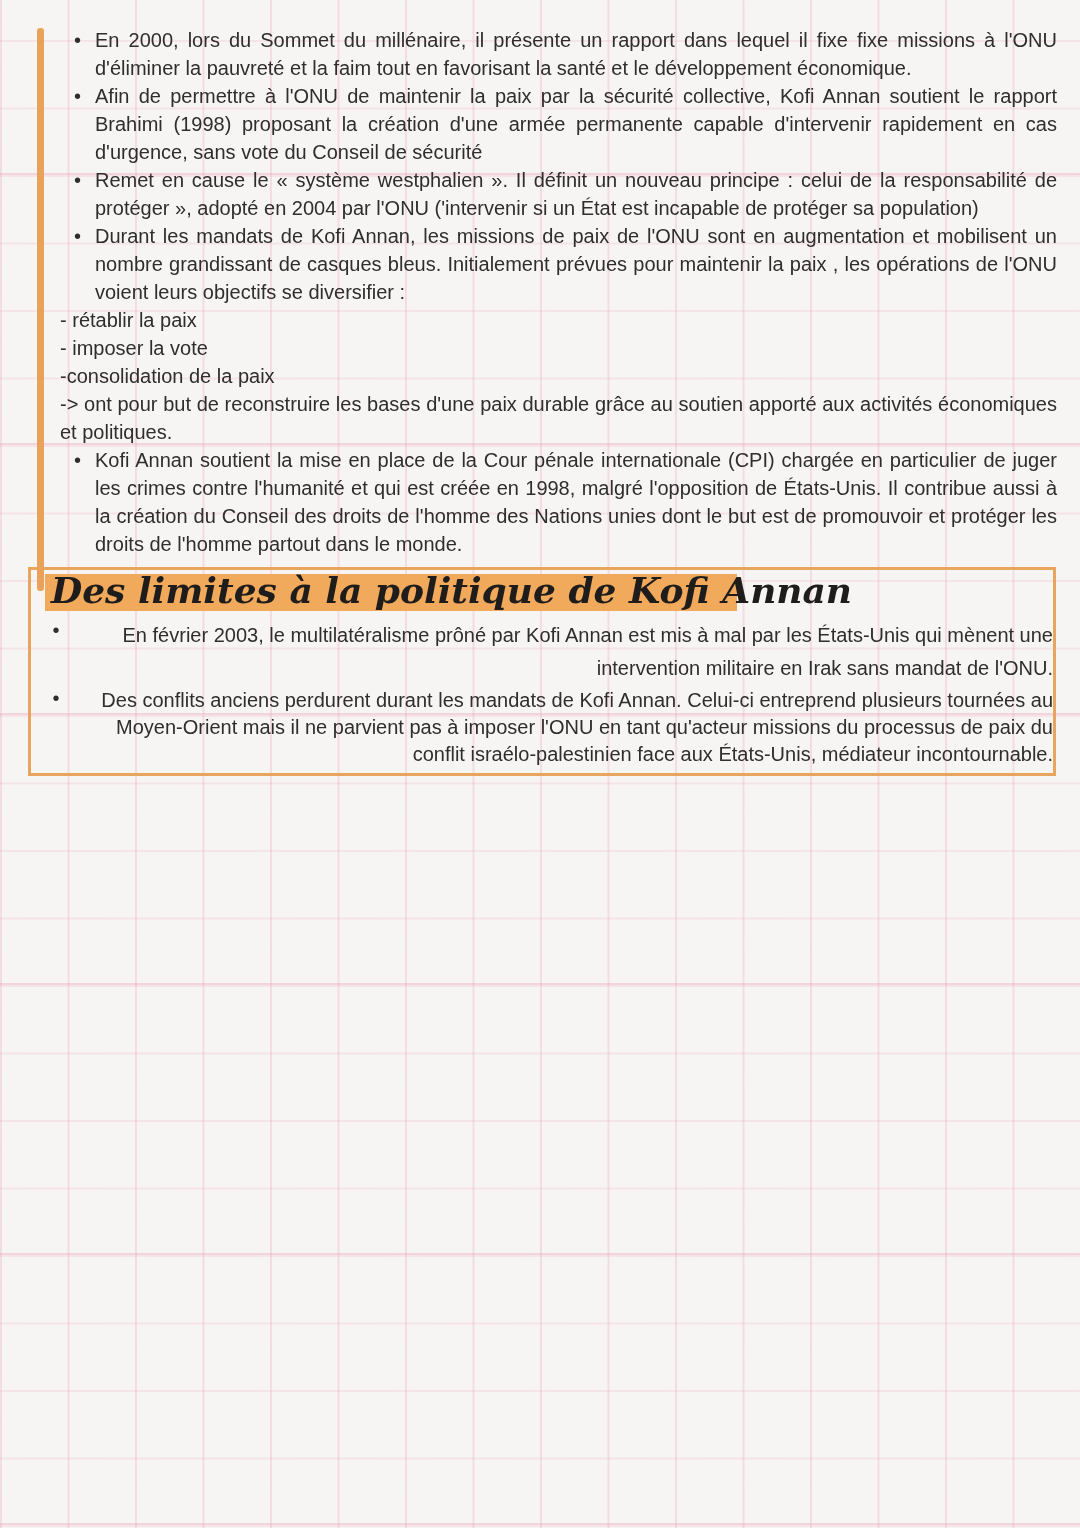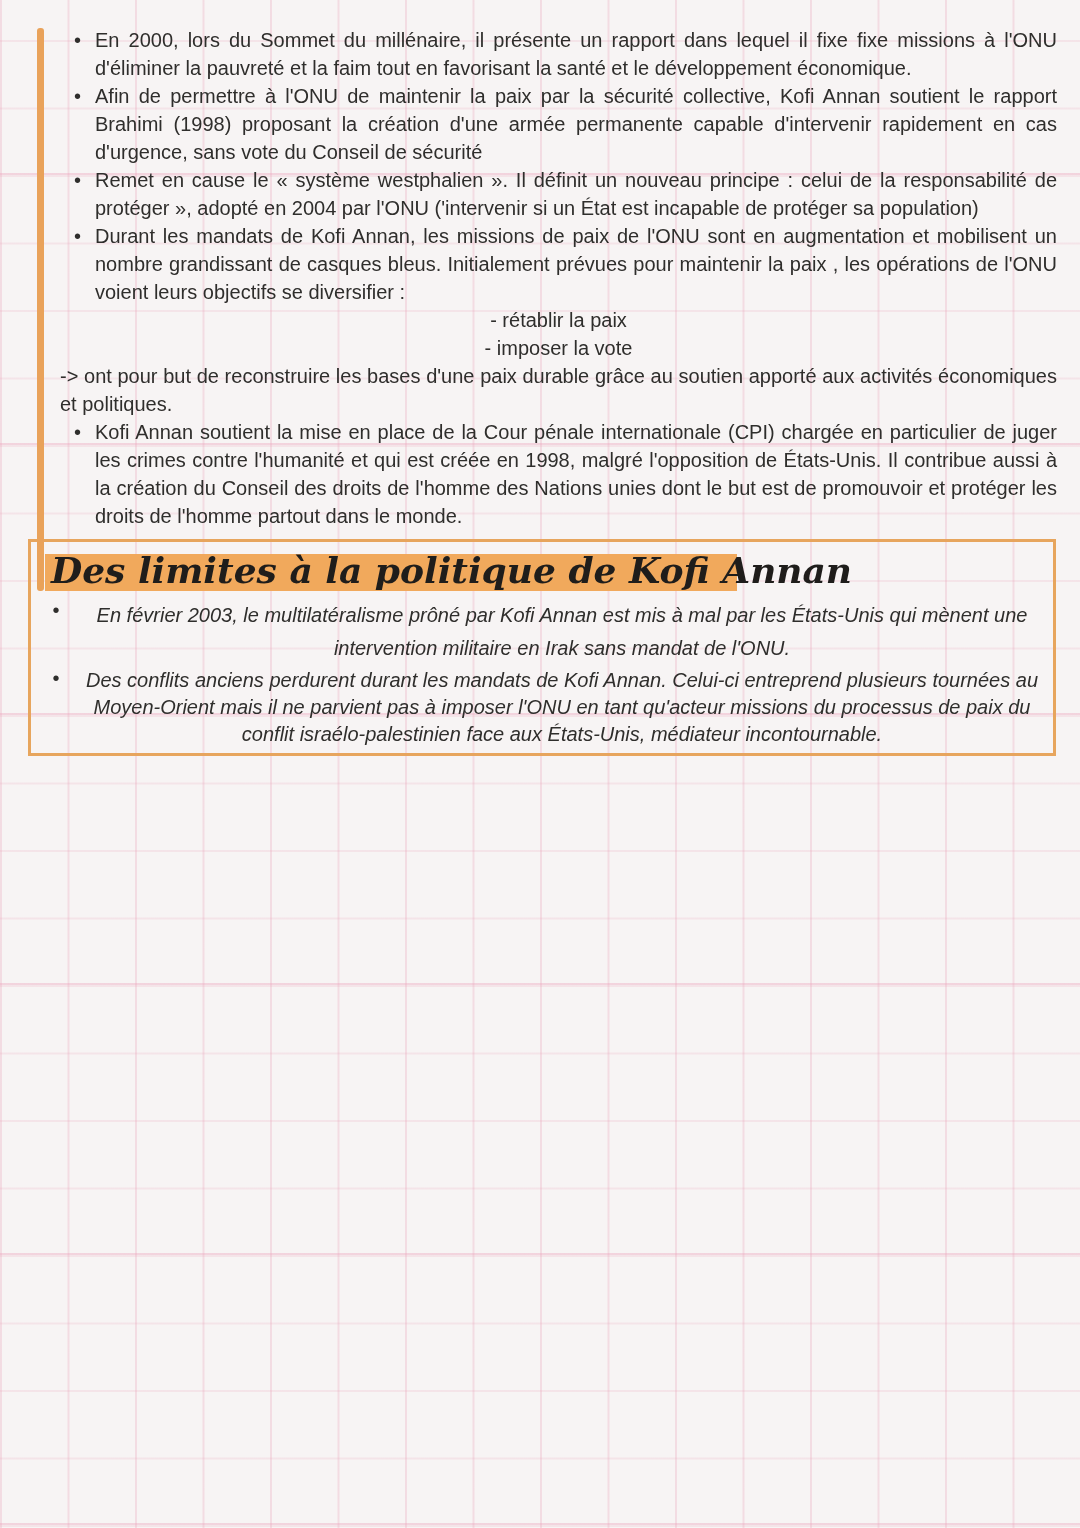--- a/index.html
+++ b/index.html
@@ -19,42 +19,42 @@
   .page { position:relative; width:1080px; height:1528px; padding-top:26px; }
   .accent-bar {
     position:absolute; left:37px; top:28px; width:7px; height:563px;
     background:#e9a25a; border-radius:3px;
   }
   .content { margin:0 23px 0 60px; font-size:20px; line-height:28px; }
   .bullets { list-style:none; }
   .bullet { display:flex; }
   .dot { flex:0 0 35px; text-align:center; color:#2f2e2c; }
   .btxt { flex:1; text-align:justify; }
-  .dash-line { line-height:28px;text-align:center; }
+  .dash-line { line-height:28px; }
   .arrow-note { text-align:justify; line-height:28px; }
 
   .limits-box {
     margin:9px 24px 0 28px;
     border:3px solid #e7a55d;
-    padding:12px 0 5px 0;
+    padding:4px 0 5px 0;
     background:transparent;
   }
   .title-band {
     margin-left:14px; width:692px; height:37px;
     background:#f1a95c; position:relative;
   }
   .limits-title {
     position:absolute; left:6px; top:-9px; white-space:nowrap;
     font-family:"DejaVu Serif", serif; font-style:italic; font-weight:700;
     font-size:36px; line-height:50px; color:#1f1d1b; letter-spacing:0px;
   }
   .box-bullets { list-style:none; margin-top:8px; font-size:20px; }
   .box-bullets .bullet { padding-left:10px; }
   .box-bullets .dot { flex:0 0 30px; }
-  .box-bullets .btxt { text-align:center;font-style:italic; }
+  .box-bullets .btxt { text-align:right; }
   .loose p { line-height:33px; }
   .tight { margin-top:2px; }
   .tight p { line-height:27px; }
 </style>
 </head>
 <body>
 
 <div class="page">
   <div class="accent-bar"></div>
 
@@ -74,20 +74,21 @@
       </li>
       <li class="bullet">
         <span class="dot">•</span>
         <span class="btxt">Durant les mandats de Kofi Annan, les missions de paix de l'ONU sont en augmentation et mobilisent un nombre grandissant de casques bleus. Initialement prévues pour maintenir la paix , les opérations de l'ONU voient leurs objectifs se diversifier :</span>
       </li>
     </ul>
 
     <div class="dash-list">
       <div class="dash-line">-  rétablir la paix</div>
       <div class="dash-line">- imposer la vote</div>
+      <div class="dash-line">-consolidation de la paix</div>
     </div>
 
     <p class="arrow-note">-&gt; ont pour but de reconstruire les bases d'une paix durable grâce au soutien apporté aux activités économiques et politiques.</p>
 
     <ul class="bullets">
       <li class="bullet">
         <span class="dot">•</span>
         <span class="btxt">Kofi Annan soutient la mise en place de la Cour pénale internationale (CPI) chargée en particulier de juger les crimes contre l'humanité et qui est créée en 1998, malgré l'opposition de États-Unis. Il contribue aussi à la création du Conseil des droits de l'homme des Nations unies dont le but est de promouvoir et protéger les droits de l'homme partout dans le monde.</span>
       </li>
     </ul>

